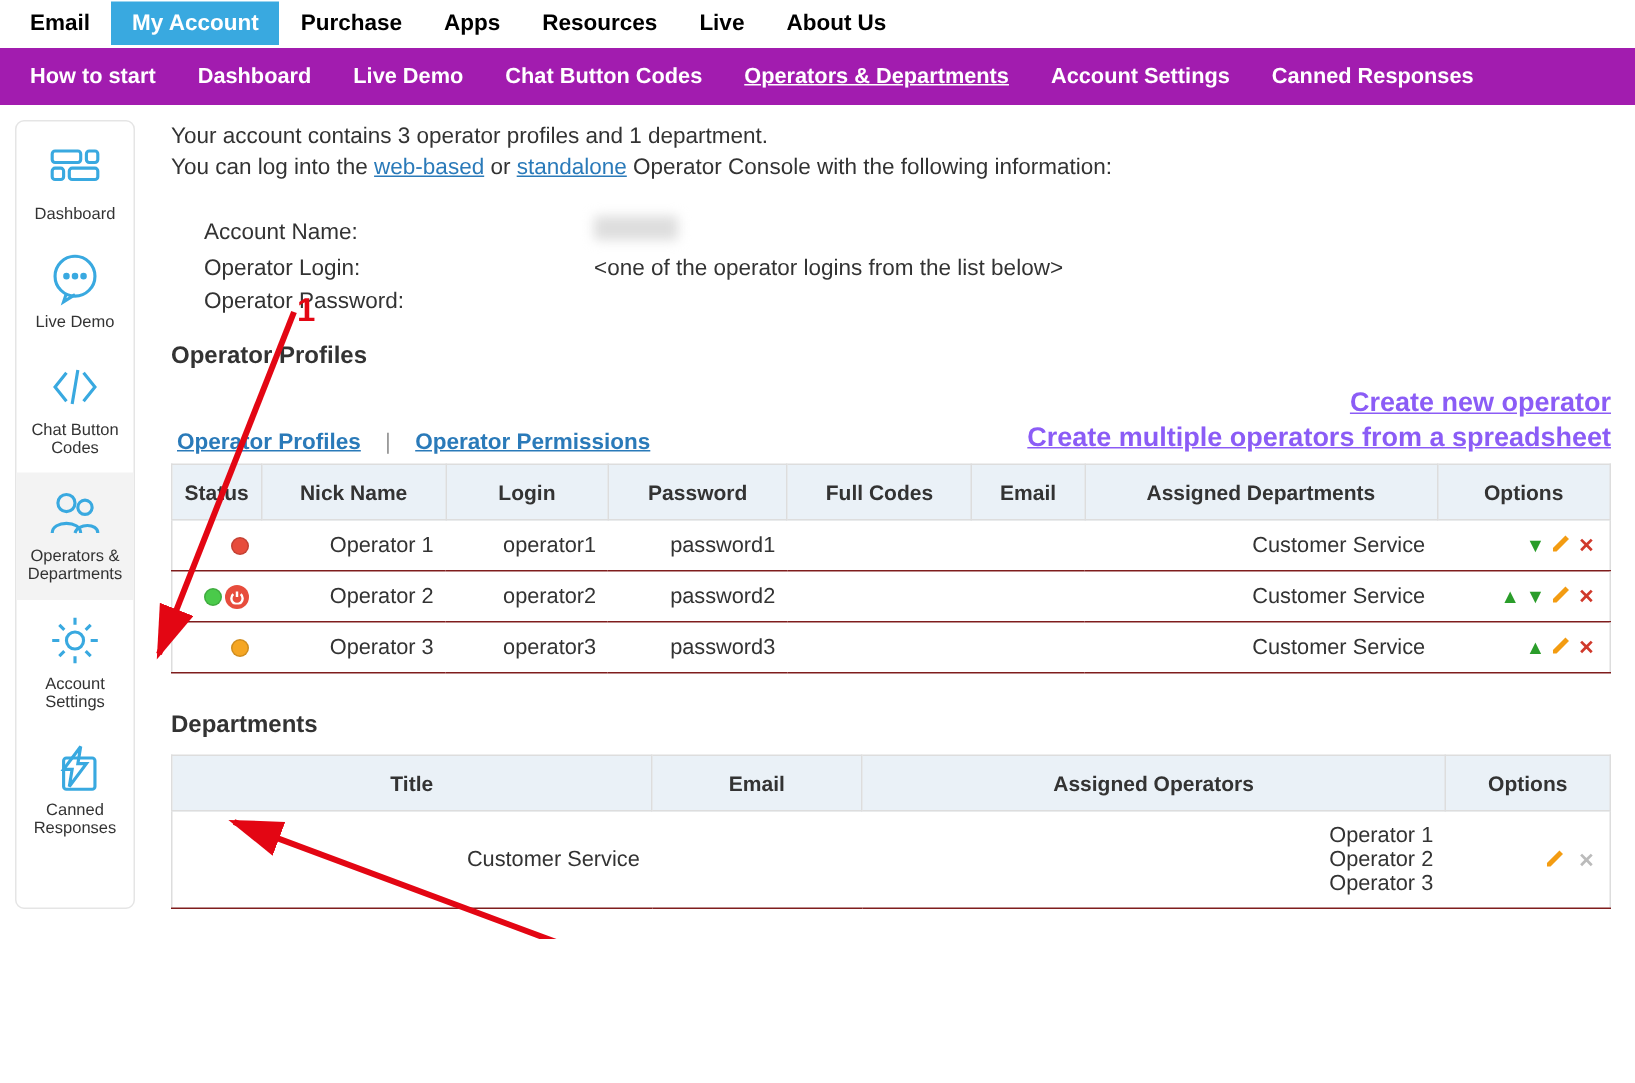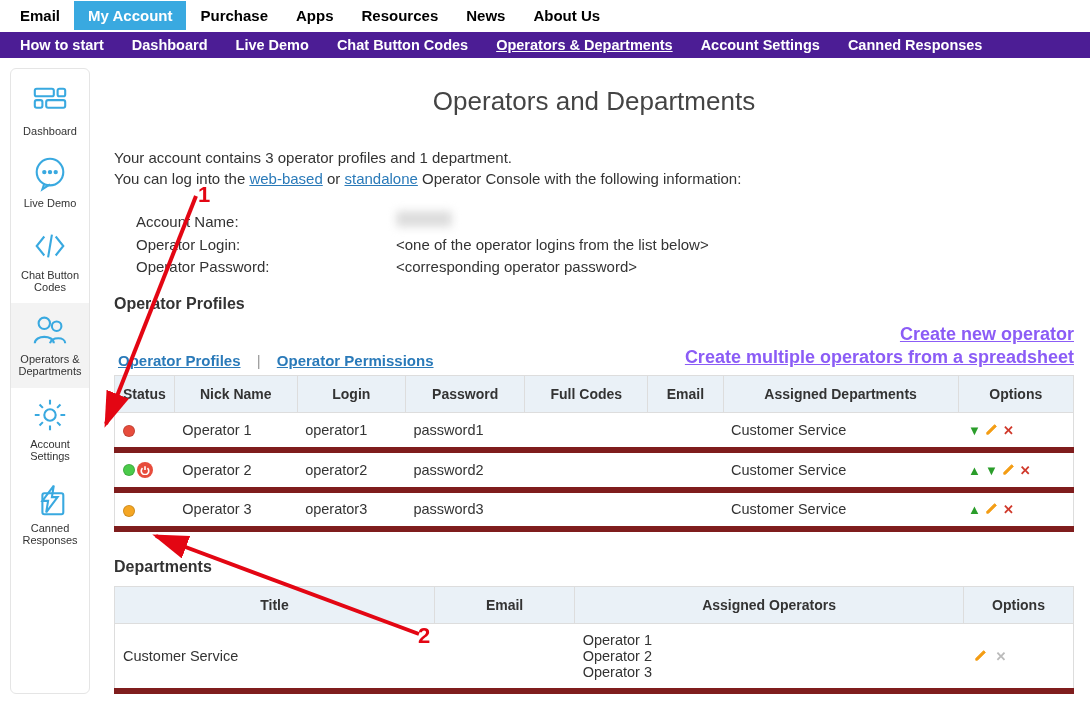--- a/index.html
+++ b/index.html
@@ -4,21 +4,21 @@
 <style>
 * { margin:0; padding:0; box-sizing:border-box; }
 body { font-family:"Segoe UI", Arial, sans-serif; font-size:14px; color:#333; background:#fff; width:1090px; }
 
 
 .topnav { display:flex; align-items:center; padding:0 6px; height:32px; border-bottom:1px solid #fff; }
 .topnav a { color:#000; font-weight:700; text-decoration:none; padding:6px 14px; font-size:15px; }
 .topnav a.active { background:#39a9e0; color:#fff; }
 
 
-.subnav { background:#4c1d95; height:26px; display:flex; align-items:center; padding:0 6px; }
+.subnav { background:#a21caf; height:38px; display:flex; align-items:center; padding:0 6px; }
 .subnav a { color:#fff; font-weight:700; text-decoration:none; padding:0 14px; font-size:14.5px; }
 .subnav a.active { text-decoration:underline; }
 
 
 .main { display:flex; padding:10px 10px 20px 10px; }
 
 
 .sidebar { width:80px; display:flex; flex-direction:column; border:1px solid #e5e5e5; border-radius:6px; padding:6px 0; margin-right:4px; }
 .sidebar .item { display:flex; flex-direction:column; align-items:center; justify-content:center; text-align:center; padding:8px 2px 10px; cursor:pointer; font-size:11px; color:#333; line-height:1.1; }
 .sidebar .item svg { width:38px; height:38px; stroke:#39a9e0; fill:none; stroke-width:2.2; margin-bottom:4px; }
@@ -40,21 +40,21 @@
 .tabs { font-size:15px; }
 .tabs a { color:#2a7ab9; font-weight:700; text-decoration:underline; padding:0 4px; }
 .tabs a.active { text-decoration:underline; }
 .tabs .sep { color:#999; padding:0 8px; }
 .rightlinks { text-align:right; }
 .rightlinks a { color:#8b5cf6; font-weight:700; text-decoration:underline; display:block; font-size:18px; line-height:1.3; }
 
 
 table { width:100%; border-collapse:collapse; margin-top:6px; border:1px solid #ddd; }
 th { background:#eaf1f7; font-weight:700; font-size:14px; padding:10px 8px; text-align:center; border:1px solid #ddd; color:#333; }
-td { padding:8px; font-size:14.5px; text-align:left; border-bottom:6px solid #7f1d1d; }
+td { padding:8px; font-size:14.5px; text-align:right; border-bottom:1px solid #7f1d1d; }
 td.status { width:58px; }
 .dot { width:12px; height:12px; border-radius:50%; display:inline-block; vertical-align:middle; border:1px solid rgba(0,0,0,.15); }
 .dot.red { background:#e74c3c; }
 .dot.green { background:#4aca4a; }
 .dot.orange { background:#f5a623; }
 .powerdot { width:16px; height:16px; border-radius:50%; background:#e74c3c; display:inline-flex; align-items:center; justify-content:center; margin-left:2px; vertical-align:middle; }
 .powerdot svg { width:10px; height:10px; stroke:#fff; stroke-width:2.6; fill:none; }
 
 .opts { white-space:nowrap; }
 .opts span { margin:0 2px; cursor:pointer; font-size:13px; display:inline-block; vertical-align:middle; }
@@ -73,21 +73,21 @@
 </style>
 </head>
 <body>
 
 <div class="topnav">
   <a>Email</a>
   <a class="active">My Account</a>
   <a>Purchase</a>
   <a>Apps</a>
   <a>Resources</a>
-  <a>News</a>
+  <a>Live</a>
   <a>About Us</a>
 </div>
 
 <div class="subnav">
   <a>How to start</a>
   <a>Dashboard</a>
   <a>Live Demo</a>
   <a>Chat Button Codes</a>
   <a class="active">Operators &amp; Departments</a>
   <a>Account Settings</a>
@@ -143,36 +143,34 @@
     <div class="item">
       <svg viewBox="0 0 40 40">
           <path d="M24 6 L12 22 L18 22 L16 34 L28 18 L22 18 Z"></path>
           <rect x="12" y="14" width="22" height="22" rx="2"></rect>
         </svg>
       <span>Canned Responses</span>
     </div>
   </div>
 
   <div class="content">
-    <h1>Operators and Departments</h1>
 
     <div class="intro">
       <div>Your account contains 3 operator profiles and 1 department.</div>
       <div>
         <span>You can log into the </span><a href="#">web-based</a><span> or </span><a href="#">standalone</a><span> Operator Console with the following information:</span>
       </div>
     </div>
 
     <div class="infogrid">
       <div>Account Name:</div>
       <div><span class="blur"></span></div>
       <div>Operator Login:</div>
       <div>&lt;one of the operator logins from the list below&gt;</div>
       <div>Operator Password:</div>
-      <div>&lt;corresponding operator password&gt;</div>
     </div>
 
 
     <h2>Operator Profiles</h2>
 
     <div class="tabs-links">
       <div class="tabs">
         <a href="#" class="active">Operator Profiles</a>
         <span class="sep">|</span>
         <a href="#">Operator Permissions</a>

